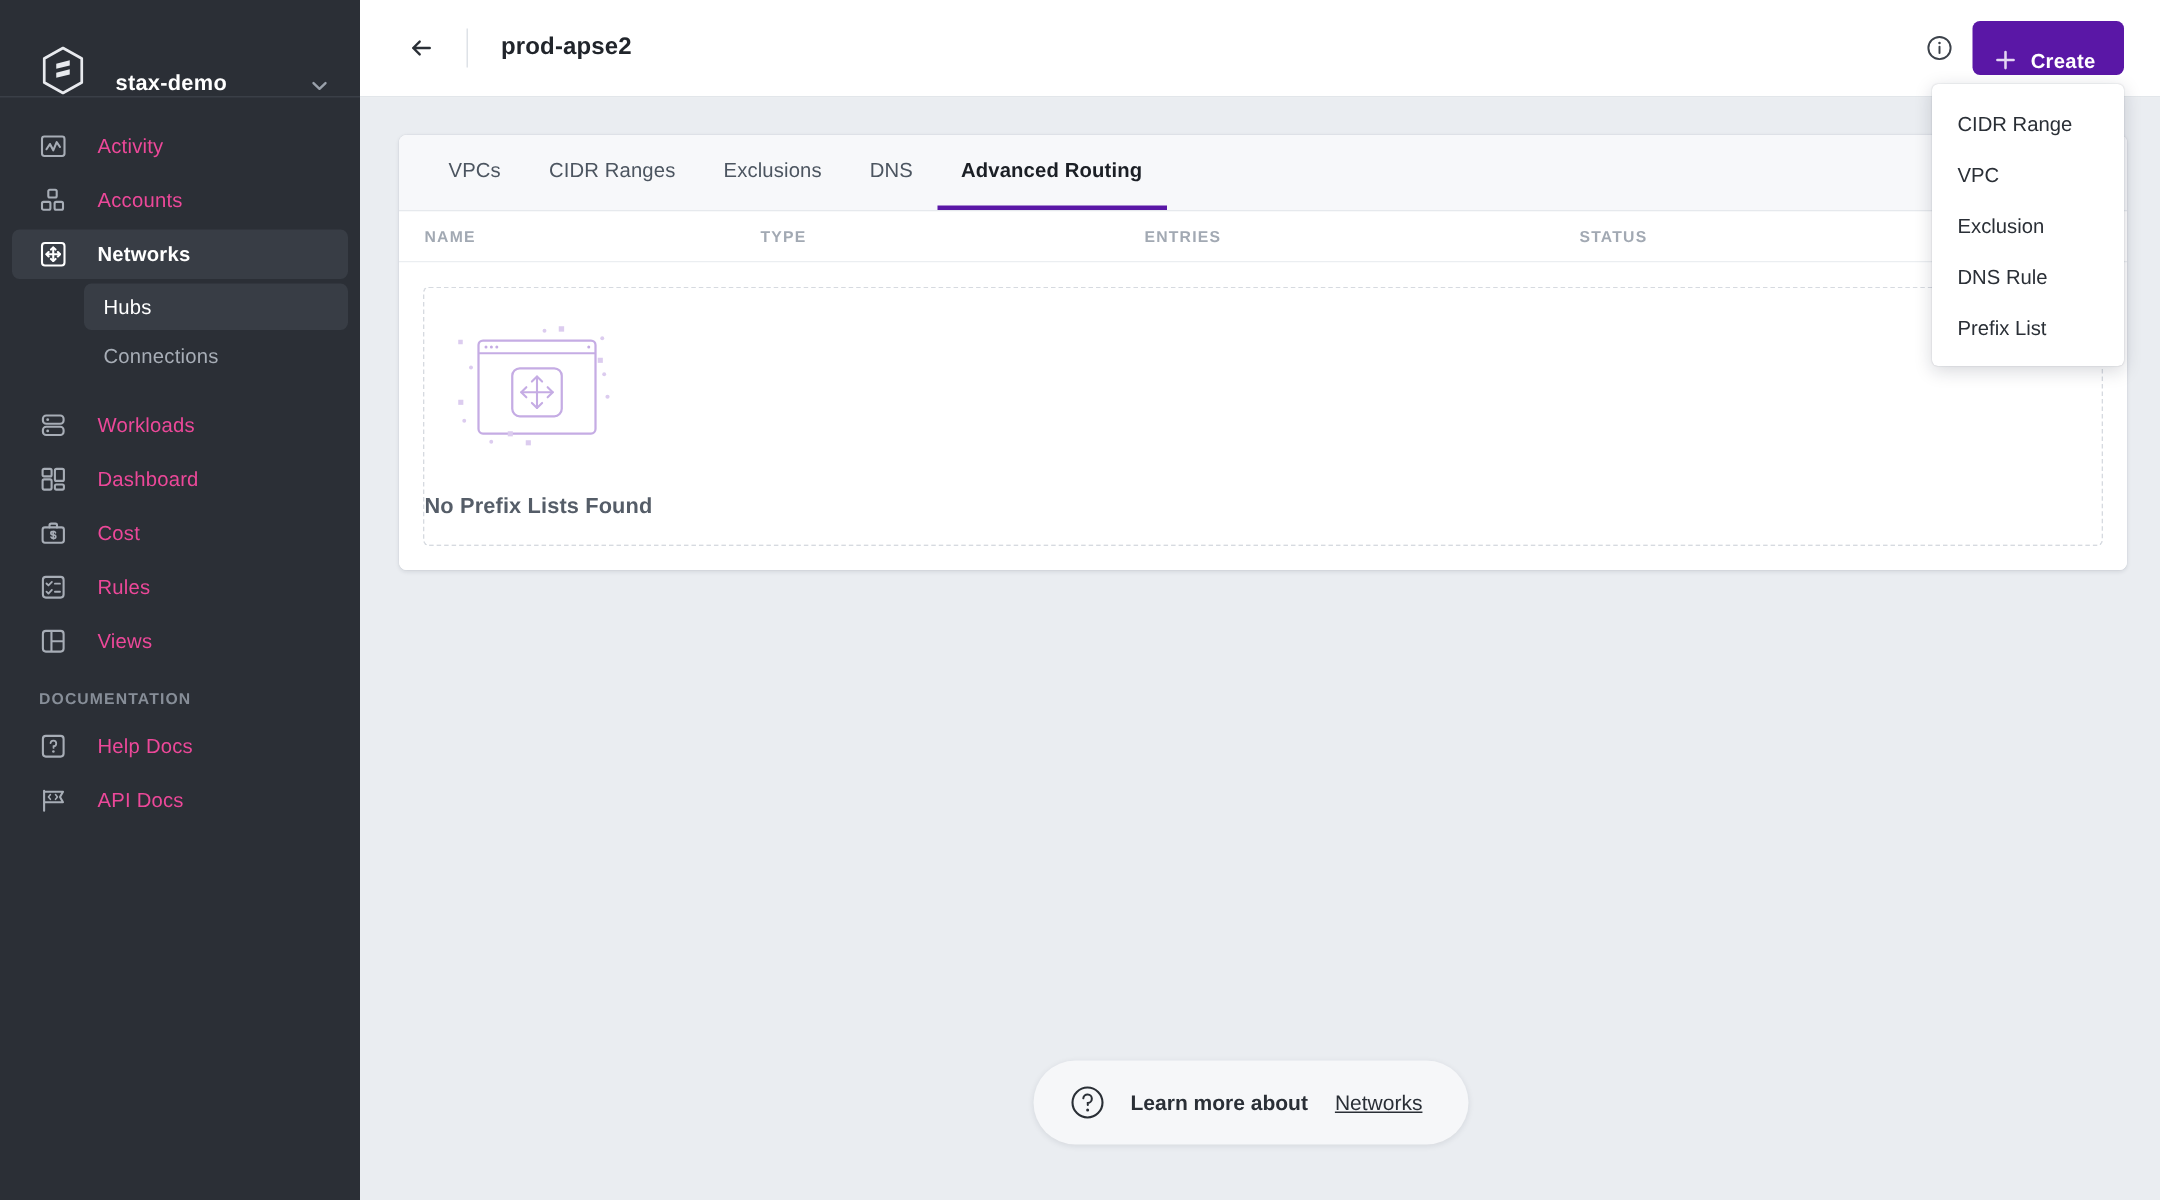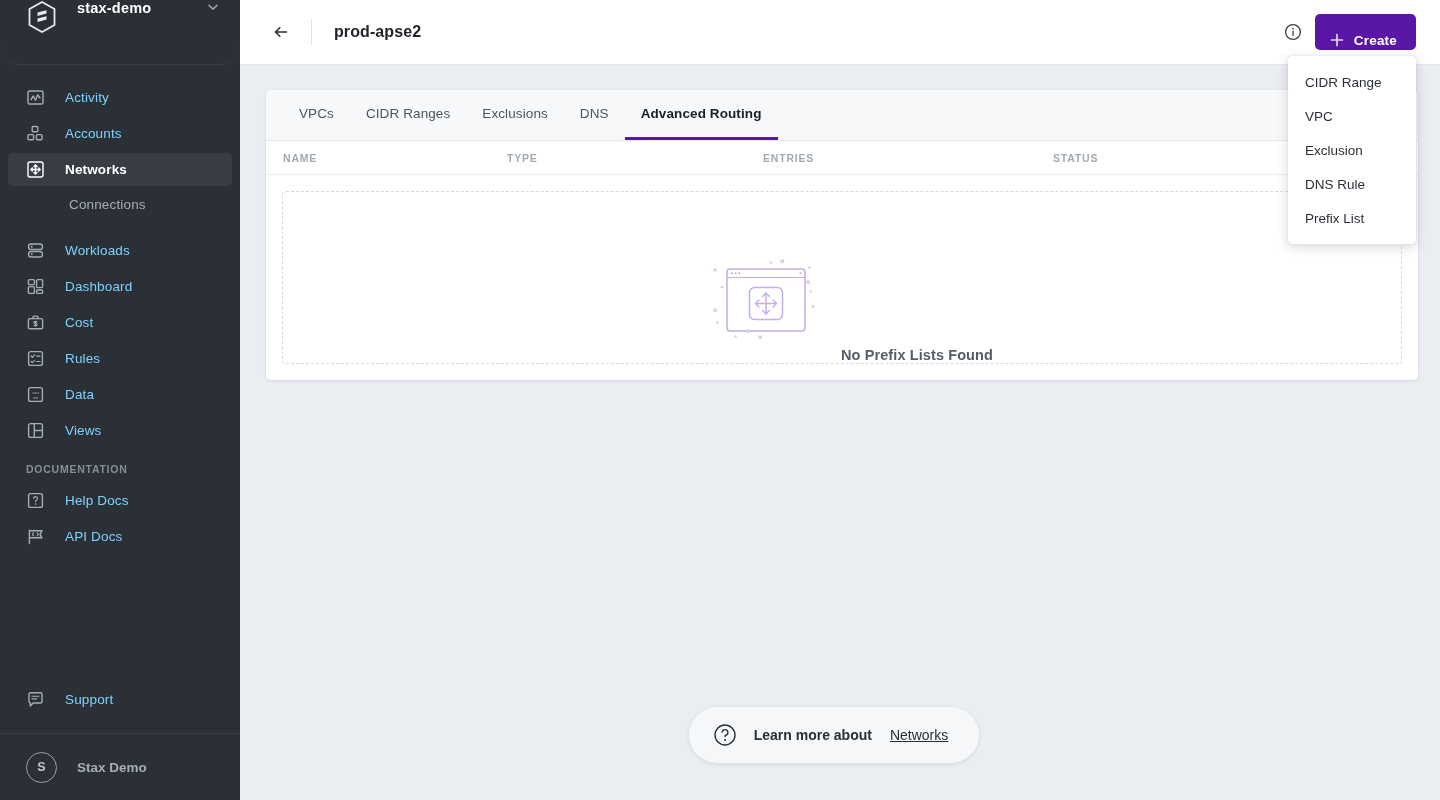--- a/index.html
+++ b/index.html
@@ -14,45 +14,44 @@
   
   .sidebar {
     width: 240px; height: 800px;
     background: #2B2F36;
     display: flex; flex-direction: column;
     flex: 0 0 240px;
     position: relative;
   }
   .org-header {
     height: 65px; flex: 0 0 65px;
-    display: flex; align-items: flex-start;
+    display: flex; align-items: flex-end;
     padding: 0 16px 0 26px;
     border-bottom: 1px solid #3A3F47;
     cursor: pointer;
-    border-radius: 19px;
   }
   .org-logo { width: 32px; height: 34px; flex: 0 0 32px; }
   .org-name {
     color: #FFFFFF; font-size: 14.5px; font-weight: bold;
     margin-left: 19px; letter-spacing: .2px; flex: 1;
   }
   .chev { width: 14px; height: 14px; flex: 0 0 14px; margin-right: 4px; }
 
   .nav { padding-top: 16px; flex: 1 1 auto; overflow: hidden; }
   .nav-item {
     height: 33px; display: flex; align-items: center;
     margin: 0 8px 3px 8px; padding-left: 18px;
     border-radius: 5px; cursor: pointer;
   }
   .nav-item .ico {
     width: 19px; height: 19px; flex: 0 0 19px;
     display: flex; align-items: center; justify-content: center;
   }
   .nav-item .lbl {
-    margin-left: 20px; font-size: 13.5px; color: #7dd3fc;
+    margin-left: 20px; font-size: 13.5px; color: #ec4899;
     letter-spacing: .15px; white-space: nowrap;
   }
   .nav-item.active { background: #383D45; }
   .nav-item.active .lbl { color: #FFFFFF; font-weight: bold; }
   .nav-item.active .ico svg { stroke: #FFFFFF; }
 
   .sub-item {
     height: 31px; display: flex; align-items: center;
     margin: 0 8px 2px 56px; padding-left: 13px;
     border-radius: 5px; cursor: pointer;
@@ -126,22 +125,22 @@
     letter-spacing: .8px;
   }
   .th.c1 { width: 241px; padding-left: 17px; }
   .th.c2 { width: 228px; }
   .th.c3 { width: 290px; margin-left: 28px; }
   .th.c4 { flex: 1; }
 
   .empty-wrap { padding: 16px; background: #fff; }
   .empty {
     border: 1.4px dashed #D6DAE0; border-radius: 4px;
-    height: 173px; display: flex; flex-direction: row;
-    align-items: flex-end; justify-content: center;
+    height: 173px; display: flex; flex-direction: column;
+    align-items: flex-start; justify-content: center;
   }
   .empty-art { position: relative; width: 150px; height: 112px; }
   .empty-text {
     margin-top: 9px; font-size: 14.5px; font-weight: bold;
     color: #555D68; letter-spacing: .1px;
   }
 
   
   .toast-zone { position: absolute; left: 0; right: 12px; bottom: 37px; display: flex; justify-content: center; pointer-events: none; }
   .toast {
@@ -217,20 +216,23 @@
         <span class="ico">
           <svg viewBox="0 0 19 19" width="19" height="19" fill="none" stroke="#FFFFFF" stroke-width="1.4">
             <rect x="2" y="2" width="15" height="15" rx="2"></rect>
             <path d="M9.5 5 L9.5 14 M5 9.5 L14 9.5" stroke-linecap="round"></path>
             <path d="M8 6.4 L9.5 5 L11 6.4 M8 12.6 L9.5 14 L11 12.6 M6.4 8 L5 9.5 L6.4 11 M12.6 8 L14 9.5 L12.6 11" stroke-linecap="round" stroke-linejoin="round"></path>
           </svg>
         </span>
         <span class="lbl">Networks</span>
       </div>
 
+      <div class="sub-item active">
+        <span class="lbl">Hubs</span>
+      </div>
       <div class="sub-item">
         <span class="lbl">Connections</span>
       </div>
 
       <div class="nav-spacer"></div>
 
       <div class="nav-item">
         <span class="ico">
           <svg viewBox="0 0 19 19" width="19" height="19" fill="none" stroke="#A7ADB6" stroke-width="1.4">
             <rect x="2.6" y="3" width="13.8" height="5.5" rx="2.2"></rect>
@@ -269,30 +271,20 @@
         <span class="ico">
           <svg viewBox="0 0 19 19" width="19" height="19" fill="none" stroke="#A7ADB6" stroke-width="1.4">
             <rect x="2.6" y="2.6" width="13.8" height="13.8" rx="2"></rect>
             <path d="M5 7 L6.3 8.3 L8.6 5.9 M5 12.4 L6.3 13.7 L8.6 11.3" stroke-width="1.2" stroke-linecap="round" stroke-linejoin="round"></path>
             <path d="M10.6 7.1 H14 M10.6 12.5 H14" stroke-width="1.2" stroke-linecap="round"></path>
           </svg>
         </span>
         <span class="lbl">Rules</span>
       </div>
 
-      <div class="nav-item">
-        <span class="ico">
-          <svg viewBox="0 0 19 19" width="19" height="19" fill="none" stroke="#A7ADB6" stroke-width="1.4">
-            <rect x="2.6" y="2.6" width="13.8" height="13.8" rx="2"></rect>
-            <text x="9.5" y="8.6" font-size="4.3" fill="#A7ADB6" stroke="none" text-anchor="middle" font-family="Liberation Mono, monospace">101</text>
-            <text x="9.5" y="13.9" font-size="4.3" fill="#A7ADB6" stroke="none" text-anchor="middle" font-family="Liberation Mono, monospace">00</text>
-          </svg>
-        </span>
-        <span class="lbl">Data</span>
-      </div>
 
       <div class="nav-item">
         <span class="ico">
           <svg viewBox="0 0 19 19" width="19" height="19" fill="none" stroke="#A7ADB6" stroke-width="1.4">
             <rect x="2.6" y="2.6" width="13.8" height="13.8" rx="2"></rect>
             <path d="M8.3 2.6 V16.4 M8.3 9.5 H16.4"></path>
           </svg>
         </span>
         <span class="lbl">Views</span>
       </div>
@@ -314,36 +306,20 @@
         <span class="ico">
           <svg viewBox="0 0 19 19" width="19" height="19" fill="none" stroke="#A7ADB6" stroke-width="1.4">
             <path d="M3.4 3.2 V16.5 M3.4 3.8 H16 L14 7.3 L16 10.8 H3.4" stroke-linejoin="round" stroke-linecap="round"></path>
             <path d="M7.6 5.7 L6.3 7.3 L7.6 8.9 M11 5.7 L12.3 7.3 L11 8.9" stroke-width="1.05" stroke-linecap="round" stroke-linejoin="round"></path>
           </svg>
         </span>
         <span class="lbl">API Docs</span>
       </div>
     </nav>
 
-    <div class="sidebar-bottom">
-      <div class="nav-item" style="margin-bottom:17px">
-        <span class="ico">
-          <svg viewBox="0 0 19 19" width="19" height="19" fill="none" stroke="#A7ADB6" stroke-width="1.4">
-            <path d="M3 4.2 a1.4 1.4 0 0 1 1.4-1.4 h10.2 a1.4 1.4 0 0 1 1.4 1.4 v7.4 a1.4 1.4 0 0 1-1.4 1.4 H7.2 L4.2 16 V13 H4.4 A1.4 1.4 0 0 1 3 11.6 Z" stroke-linejoin="round"></path>
-            <path d="M6 6.2 H13 M6 8.9 H10.6" stroke-width="1.15" stroke-linecap="round"></path>
-          </svg>
-        </span>
-        <span class="lbl">Support</span>
-      </div>
-
-      <div class="user-row">
-        <span class="avatar">S</span>
-        <span class="user-name">Stax Demo</span>
-      </div>
-    </div>
   </aside>
 
   <section class="main">
 
     <header class="topbar">
       <span class="back-btn">
         <svg viewBox="0 0 22 22" width="22" height="22" fill="none" stroke="#2A2F36" stroke-width="1.6">
           <path d="M16.5 11 H5.5 M9.8 6.7 L5.5 11 L9.8 15.3" stroke-linecap="round" stroke-linejoin="round"></path>
         </svg>
       </span>

